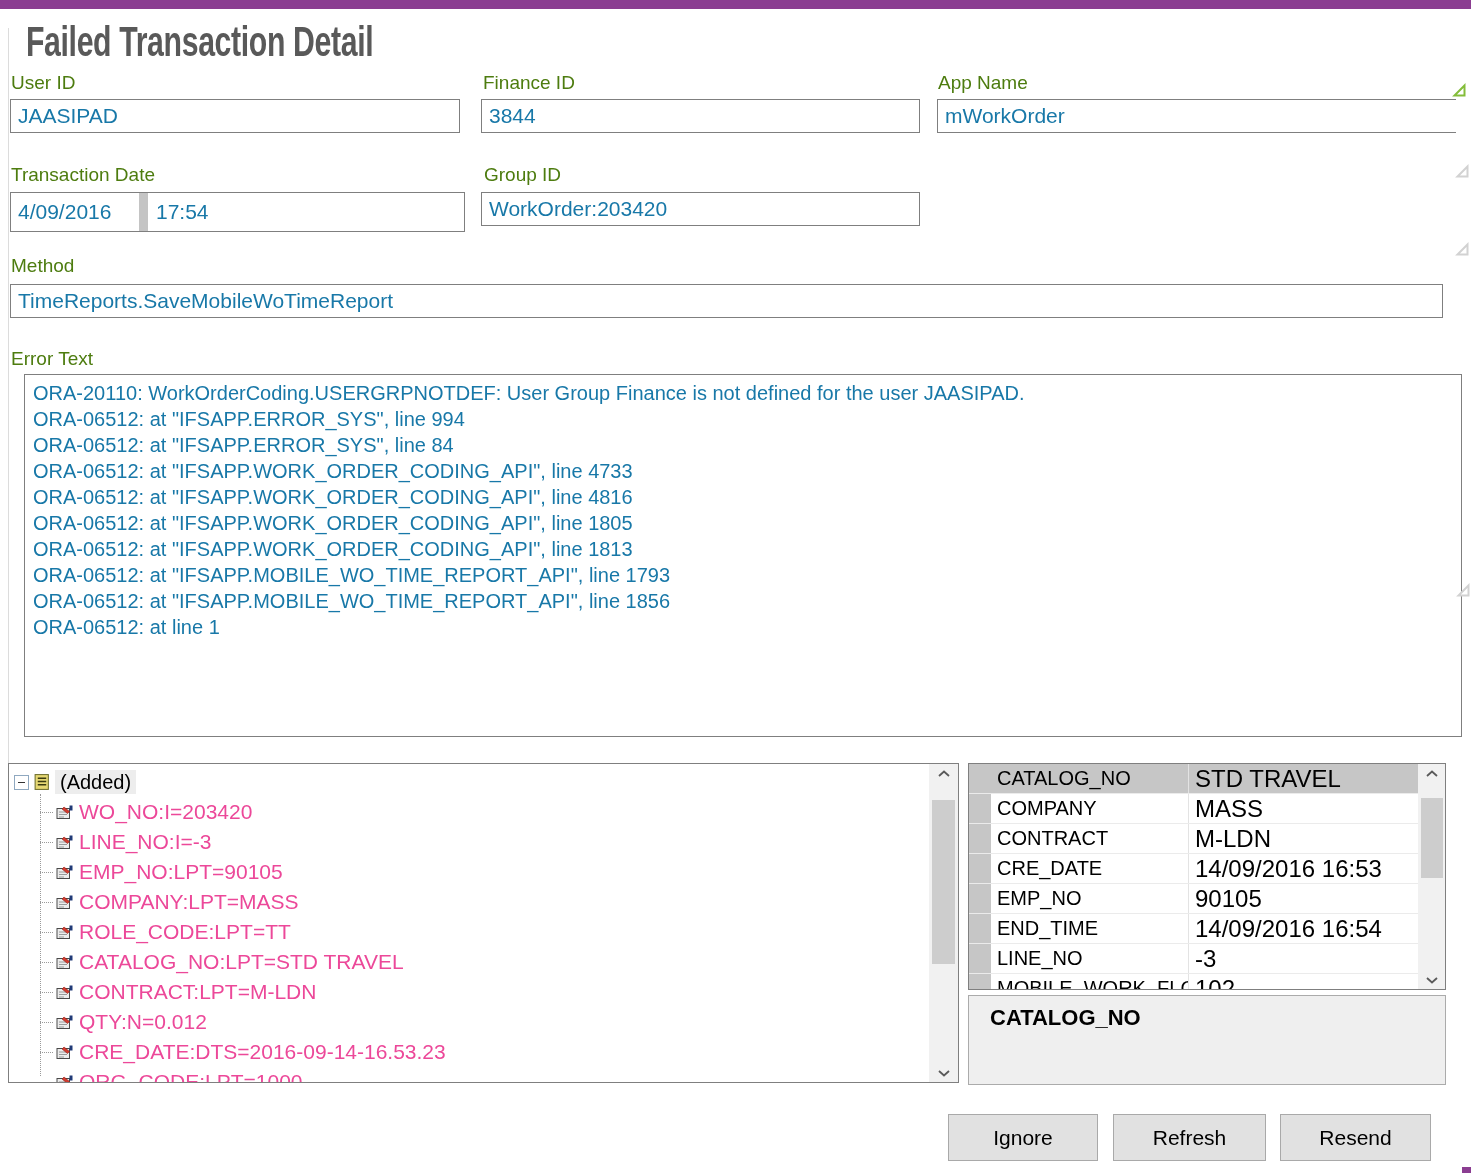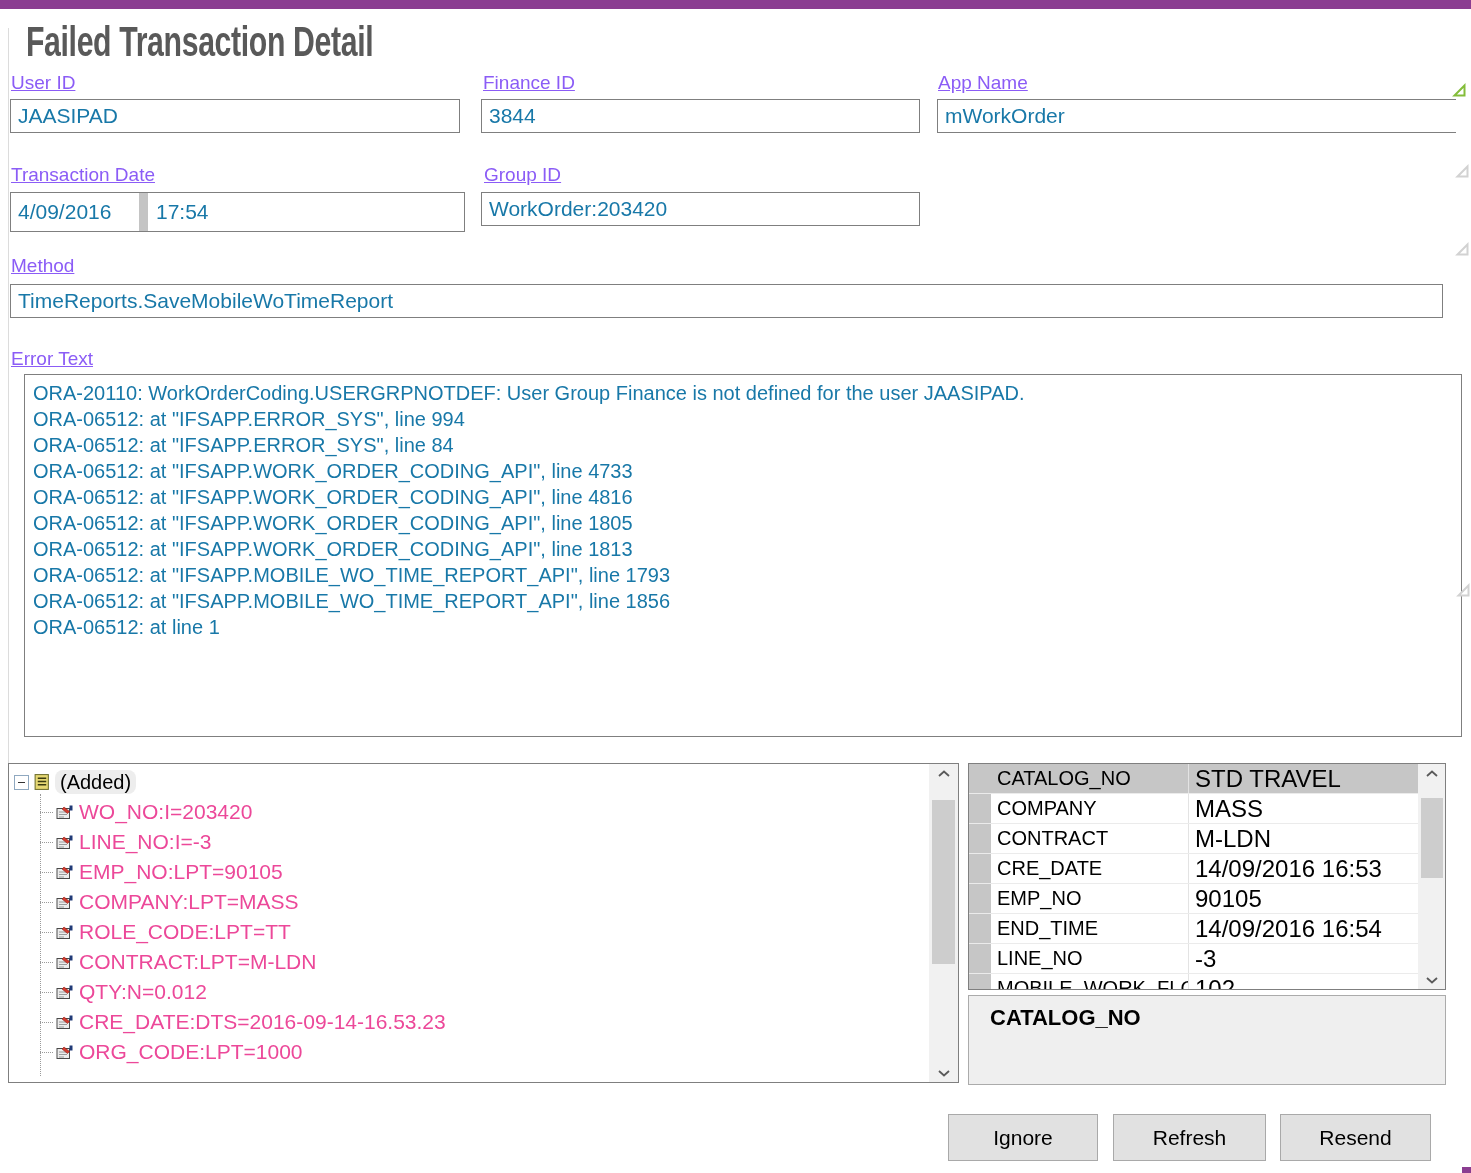--- a/index.html
+++ b/index.html
@@ -6,41 +6,41 @@
   #app{position:relative;width:1471px;height:1173px;background:#fff;overflow:hidden;
        font-family:"Liberation Sans",sans-serif;-webkit-font-smoothing:antialiased;}
   .abs{position:absolute;}
   
   #topbar{left:0;top:0;width:1471px;height:9px;background:#8b3d91;}
   #leftline{left:8px;top:28px;width:1px;height:735px;background:#dcdcdc;}
   
   #title{left:26px;top:18px;font-size:42px;font-weight:700;color:#595959;
          transform:scaleX(.72);transform-origin:left top;white-space:nowrap;letter-spacing:-.5px;}
   
-  .lbl{font-size:19px;color:#8b5cf6;white-space:nowrap;text-decoration:underline;}
+  .lbl{font-size:19px;color:#4d7c0f;white-space:nowrap;}
   
   .field{border:1px solid #7f7f7f;background:#fff;box-sizing:border-box;display:flex;
          align-items:center;padding-left:7px;font-size:21px;color:#1878a8;white-space:nowrap;overflow:hidden;}
   #txn-splitter{position:absolute;left:128px;top:0;width:9px;height:100%;background:#c4c4c4;}
   #txn-time{position:absolute;left:145px;}
   
   #error-box{left:24px;top:374px;width:1438px;height:363px;border:1px solid #7f7f7f;
              background:#fff;box-sizing:border-box;padding:5px 8px;overflow:hidden;}
   .err-line{font-size:20px;line-height:26px;color:#1878a8;white-space:pre;}
   
   .grip{width:15px;height:15px;}
   
   .panel{border:1px solid #7f7f7f;background:#fff;box-sizing:border-box;overflow:hidden;}
   #tree-panel{left:8px;top:763px;width:951px;height:320px;}
   #tree-vline{position:absolute;left:31px;top:30px;height:282px;width:0;border-left:1px dotted #9a9a9a;}
   #tree-root{position:absolute;left:5px;top:6px;display:flex;align-items:center;gap:5px;}
   #expand-box{width:15px;height:15px;border:1px solid #8fa8c0;background:#fff;display:flex;
               align-items:center;justify-content:center;box-sizing:border-box;}
   #expand-box .minus{width:7px;height:1px;background:#333;}
-  #tree-root .root-label{font-size:20px;color:#000;background:#ededed;padding:0 5px;line-height:24px;border-radius:8px;}
+  #tree-root .root-label{font-size:20px;color:#000;background:#ededed;padding:0 5px;line-height:24px;}
   #tree-items{position:absolute;left:0;top:33px;right:30px;bottom:0;overflow:hidden;}
   .tree-row{height:30px;display:flex;align-items:center;padding-left:31px;}
   .tree-row .stub{width:13px;height:0;border-top:1px dotted #9a9a9a;margin-right:3px;}
   .tree-row svg{margin-right:6px;flex:none;}
   .tree-text{font-size:21px;color:#ec4899;white-space:nowrap;}
   
   .sbar{position:absolute;background:#f1f1f1;}
   .sbar .sb-btn{position:absolute;left:0;width:100%;height:18px;display:flex;align-items:center;justify-content:center;}
   .sbar .thumb{position:absolute;left:3px;right:3px;background:#cdcdcd;}
   
@@ -190,20 +190,30 @@
           <span class="tree-text">ROLE_CODE:LPT=TT</span>
         </div>
         <div class="tree-row">
           <span class="stub"></span>
           <svg width="17" height="15" viewBox="0 0 17 15">
             <rect x="1" y="3.5" width="12.5" height="10" fill="#ececec" stroke="#4a4a4a"></rect>
             <path d="M3 7 h8 M3 9.5 h8 M3 12 h5" stroke="#9a9a9a" stroke-width="1"></path>
             <path d="M8 2 l5.5 4.5 -2 2 -5.5 -4.5 z" fill="#d23a2e" stroke="#8f1f16" stroke-width=".6"></path>
             <rect x="13.5" y="0.5" width="3" height="5" fill="#203a77"></rect>
           </svg>
+          <span class="tree-text">CATALOG_NO:LPT=STD TRAVEL</span>
+        </div>
+        <div class="tree-row">
+          <span class="stub"></span>
+          <svg width="17" height="15" viewBox="0 0 17 15">
+            <rect x="1" y="3.5" width="12.5" height="10" fill="#ececec" stroke="#4a4a4a"></rect>
+            <path d="M3 7 h8 M3 9.5 h8 M3 12 h5" stroke="#9a9a9a" stroke-width="1"></path>
+            <path d="M8 2 l5.5 4.5 -2 2 -5.5 -4.5 z" fill="#d23a2e" stroke="#8f1f16" stroke-width=".6"></path>
+            <rect x="13.5" y="0.5" width="3" height="5" fill="#203a77"></rect>
+          </svg>
           <span class="tree-text">CONTRACT:LPT=M-LDN</span>
         </div>
         <div class="tree-row">
           <span class="stub"></span>
           <svg width="17" height="15" viewBox="0 0 17 15">
             <rect x="1" y="3.5" width="12.5" height="10" fill="#ececec" stroke="#4a4a4a"></rect>
             <path d="M3 7 h8 M3 9.5 h8 M3 12 h5" stroke="#9a9a9a" stroke-width="1"></path>
             <path d="M8 2 l5.5 4.5 -2 2 -5.5 -4.5 z" fill="#d23a2e" stroke="#8f1f16" stroke-width=".6"></path>
             <rect x="13.5" y="0.5" width="3" height="5" fill="#203a77"></rect>
           </svg>

